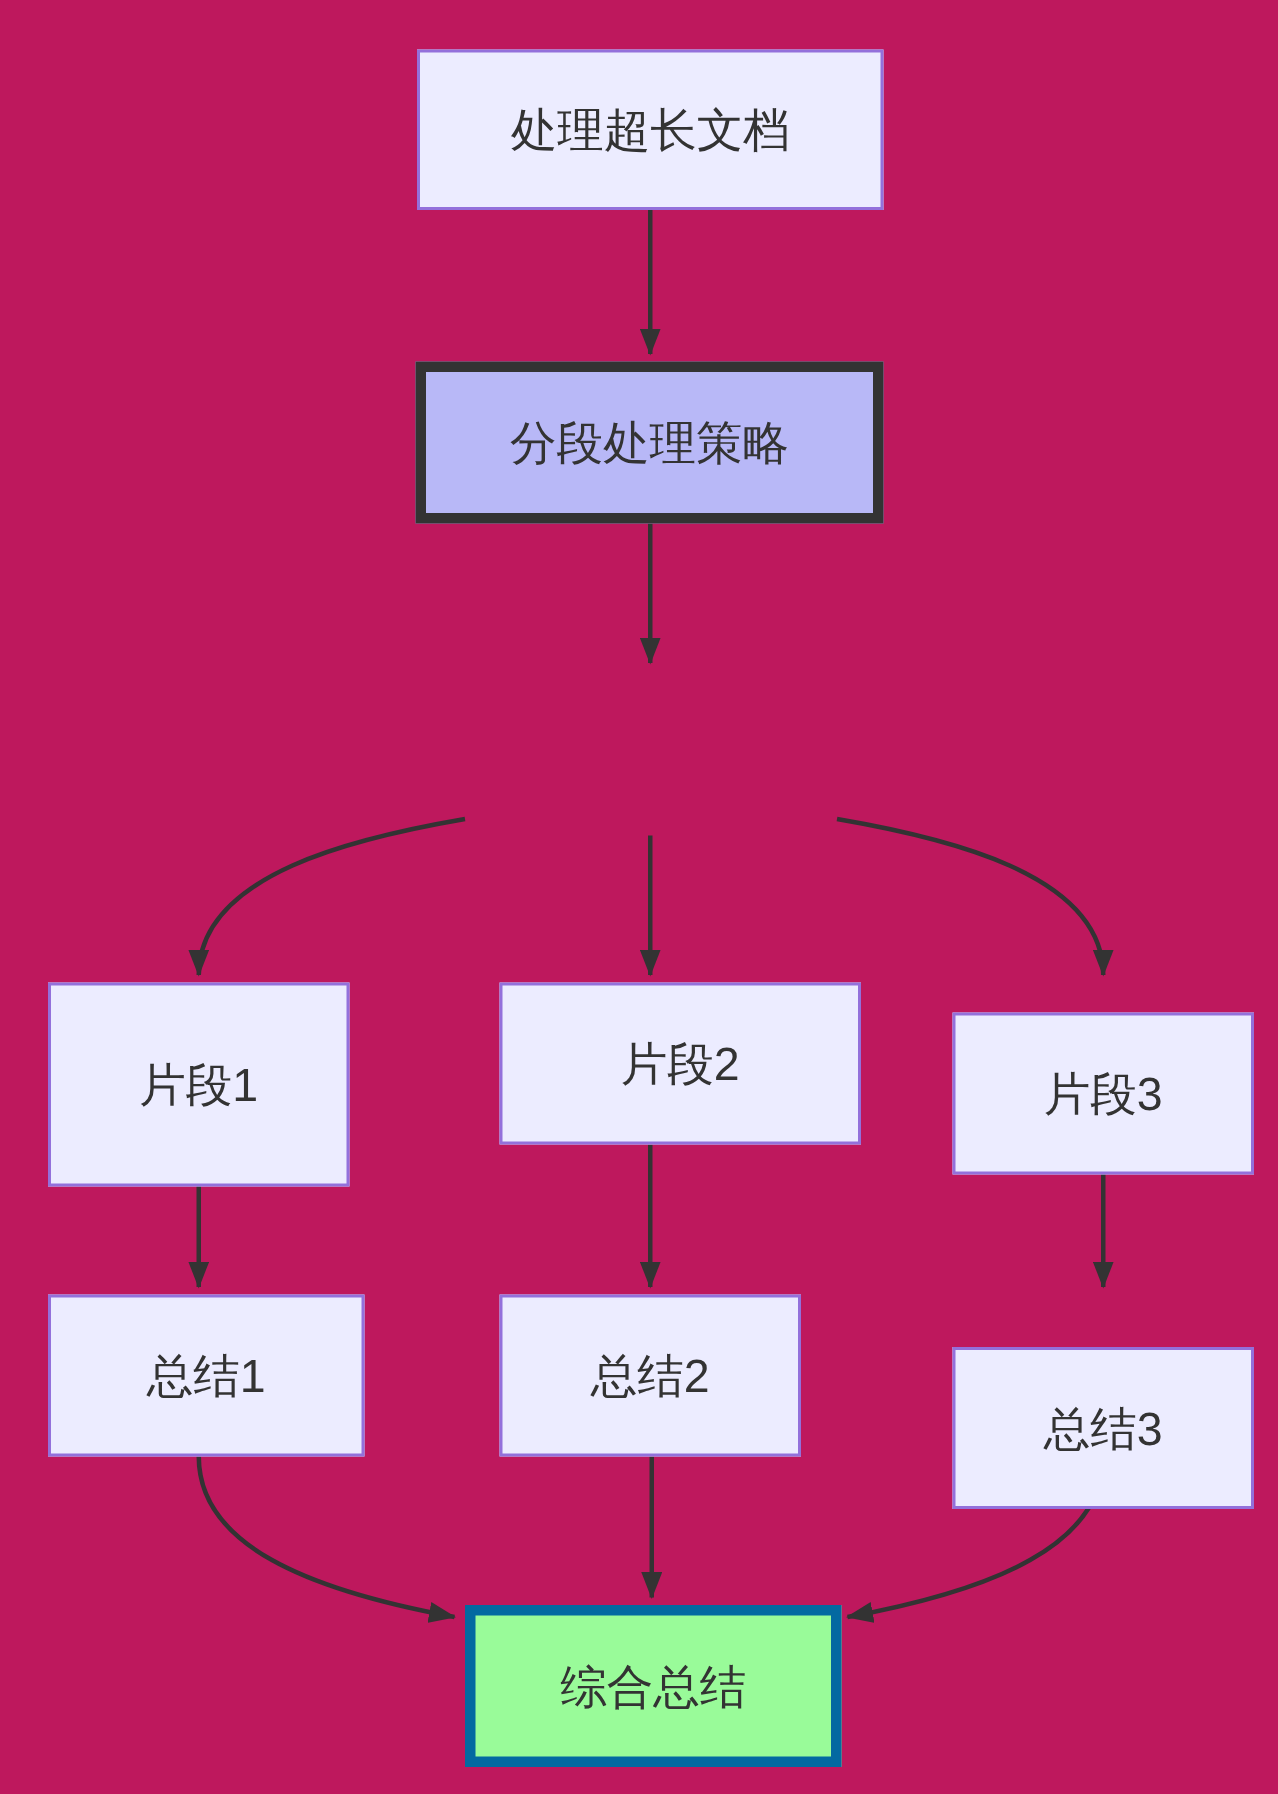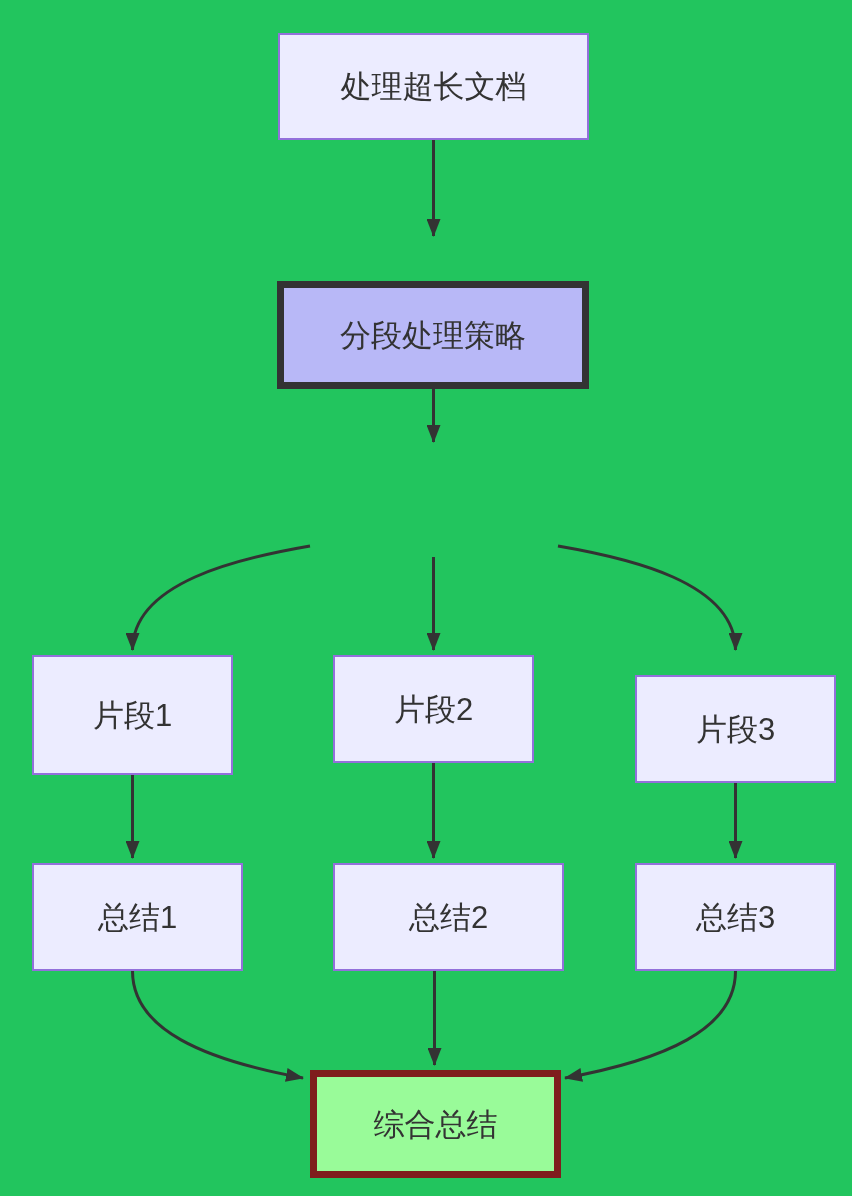--- a/index.html
+++ b/index.html
@@ -5,21 +5,21 @@
   html, body {
     margin: 0;
     padding: 0;
     background: #ffffff;
     font-family: "Liberation Sans", "DejaVu Sans", sans-serif;
   }
   .canvas {
     position: relative;
     width: 852px;
     height: 1196px;
-    background: #22c55e;
+    background: #be185d;
     overflow: hidden;
   }
   .edges {
     position: absolute;
     left: 0;
     top: 0;
     pointer-events: none;
   }
   .node {
     position: absolute;
@@ -34,21 +34,21 @@
     line-height: 1;
     white-space: nowrap;
     text-align: center;
   }
   .node.emph-purple {
     background: #B8B8F7;
     border: 7px solid #333333;
   }
   .node.emph-green {
     background: #99FB99;
-    border: 7px solid #7f1d1d;
+    border: 7px solid #0369a1;
   }
   .edge-path {
     fill: none;
     stroke: #333333;
     stroke-width: 3px;
   }
 </style>
 </head>
 <body>
 
@@ -74,46 +74,46 @@
 
     <path class="edge-path" d="M132.5,971 C132.5,1030 205,1060 303,1078" marker-end="url(#arrow)"></path>
     <path class="edge-path" d="M434.5,971 L434.5,1065" marker-end="url(#arrow)"></path>
     <path class="edge-path" d="M735.5,971 C735.5,1030 663,1060 565,1078" marker-end="url(#arrow)"></path>
   </svg>
 
   <div class="node" style="left:278px; top:33px; width:311px; height:107px;">
     <span>处理超长文档</span>
   </div>
 
-  <div class="node emph-purple" style="left:277px; top:241px; width:312px; height:108px;margin-top:40px;">
+  <div class="node emph-purple" style="left:277px; top:241px; width:312px; height:108px;">
     <span>分段处理策略</span>
   </div>
 
 
-  <div class="node" style="left:32px; top:655px; width:201px; height:120px;">
+  <div class="node" style="left:32px; top:655px; width:201px; height:136px;">
     <span>片段1</span>
   </div>
 
-  <div class="node" style="left:333px; top:655px; width:201px; height:108px;">
+  <div class="node" style="left:333px; top:655px; width:241px; height:108px;">
     <span>片段2</span>
   </div>
 
   <div class="node" style="left:635px; top:675px; width:201px; height:108px;">
     <span>片段3</span>
   </div>
 
   <div class="node" style="left:32px; top:863px; width:211px; height:108px;">
     <span>总结1</span>
   </div>
 
-  <div class="node" style="left:333px; top:863px; width:231px; height:108px;">
+  <div class="node" style="left:333px; top:863px; width:201px; height:108px;">
     <span>总结2</span>
   </div>
 
-  <div class="node" style="left:635px; top:863px; width:201px; height:108px;">
+  <div class="node" style="left:635px; top:898px; width:201px; height:108px;">
     <span>总结3</span>
   </div>
 
   <div class="node emph-green" style="left:310px; top:1070px; width:251px; height:108px;">
     <span>综合总结</span>
   </div>
 
 </div>
 
 </body></html>

